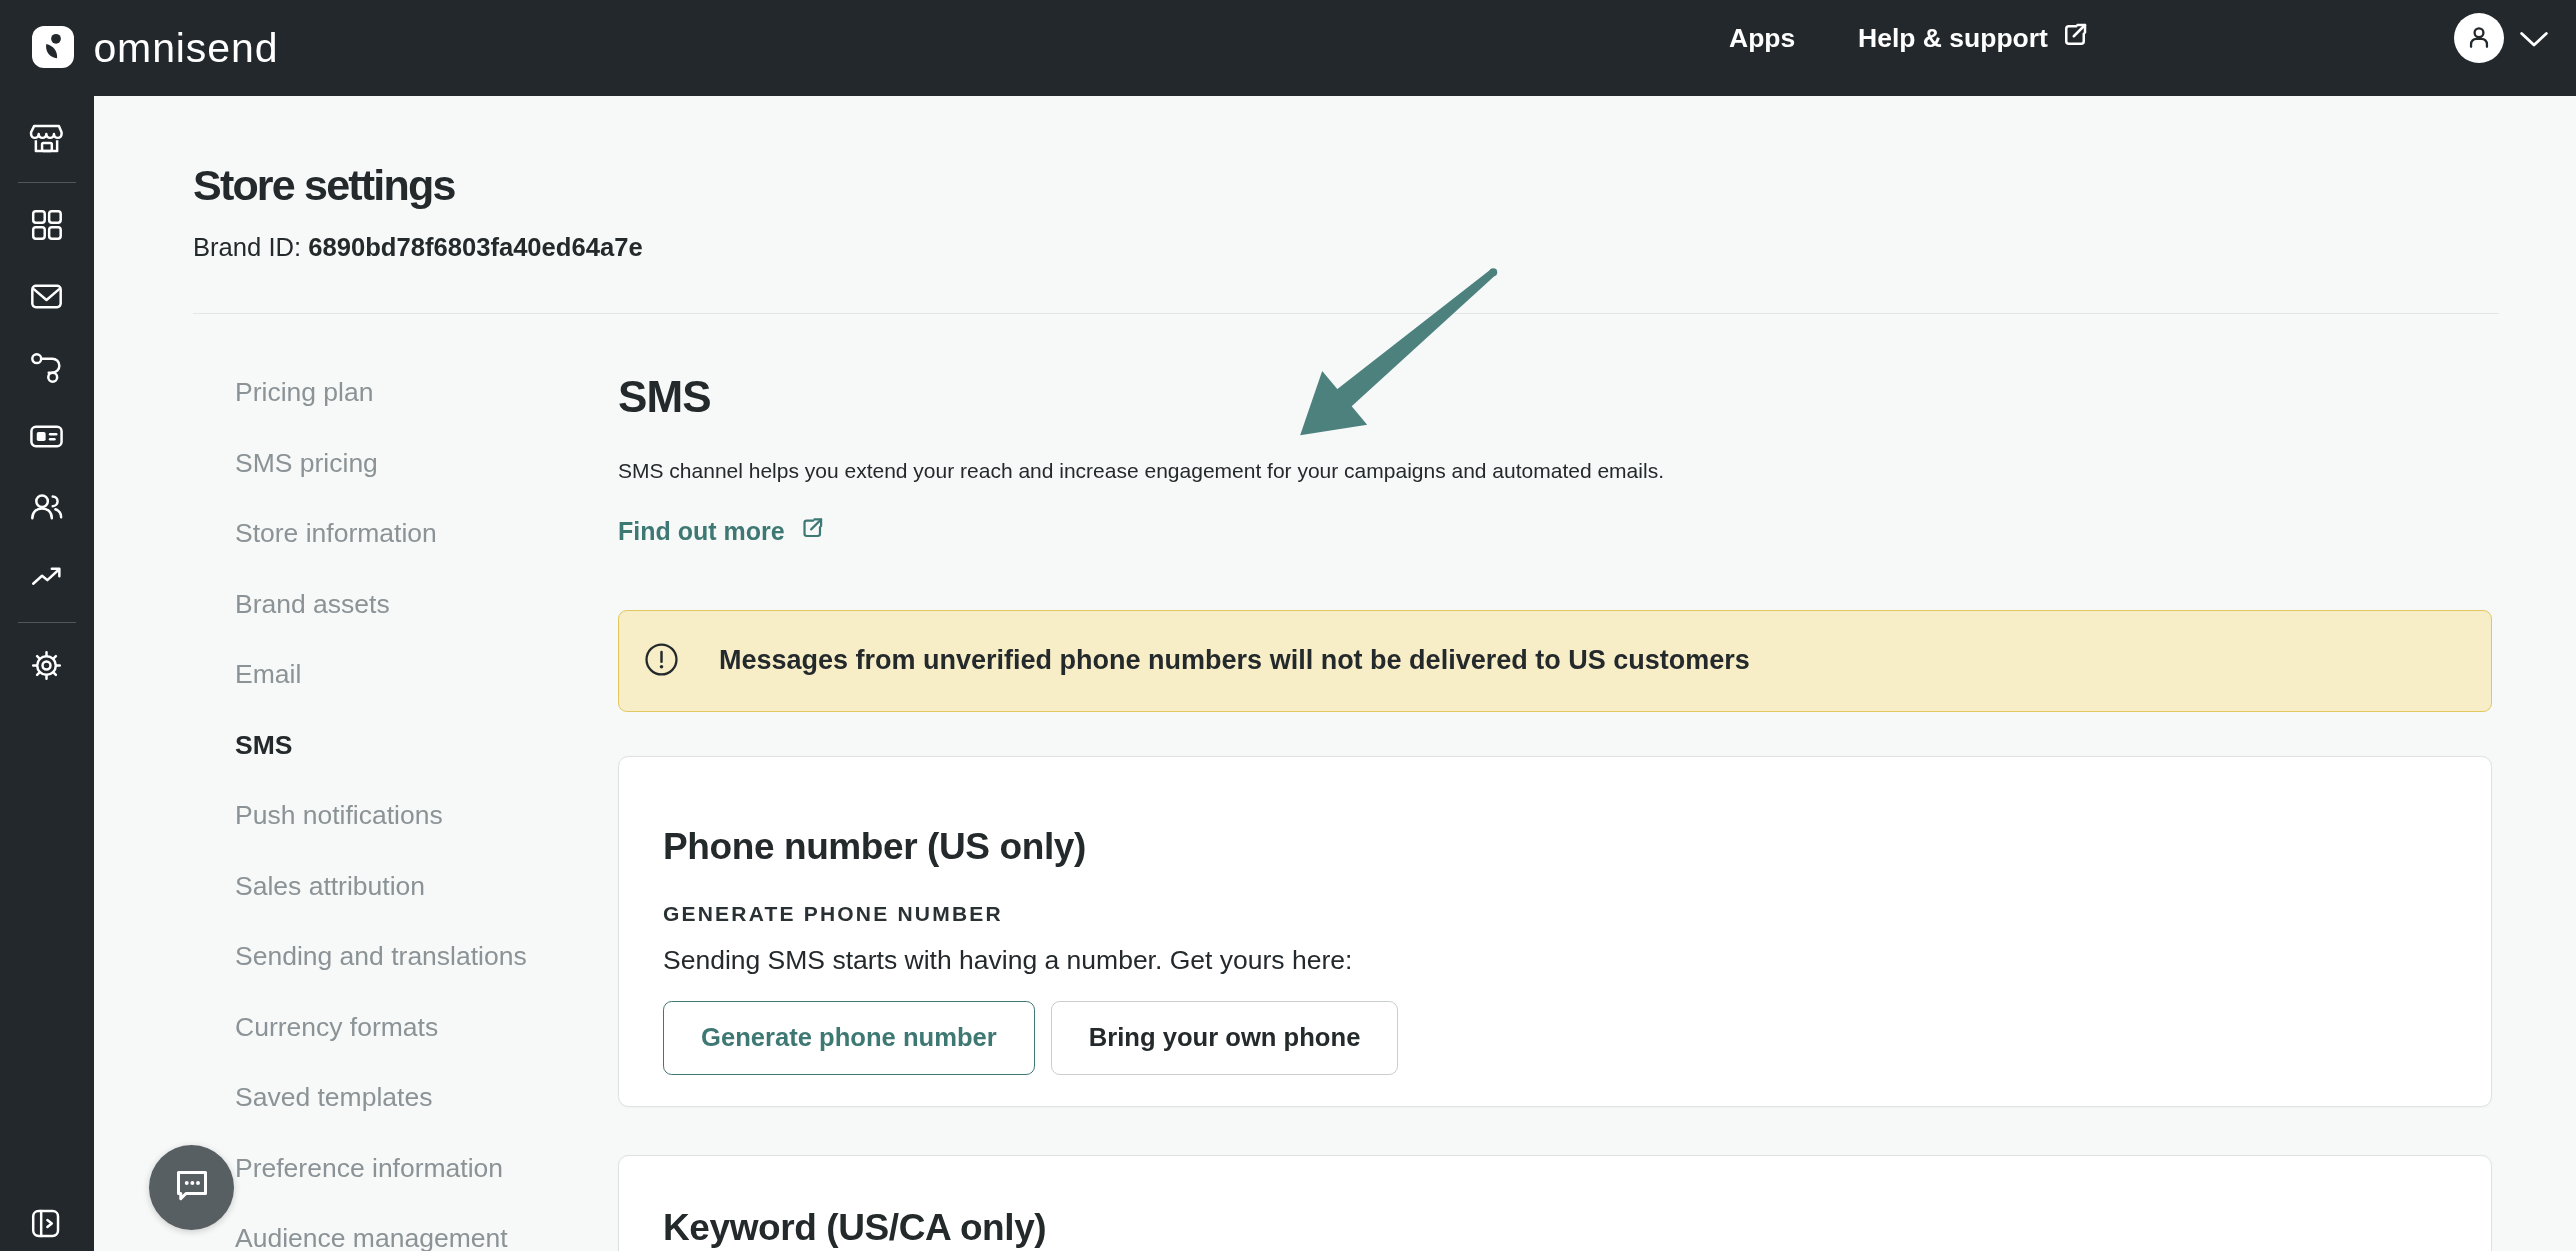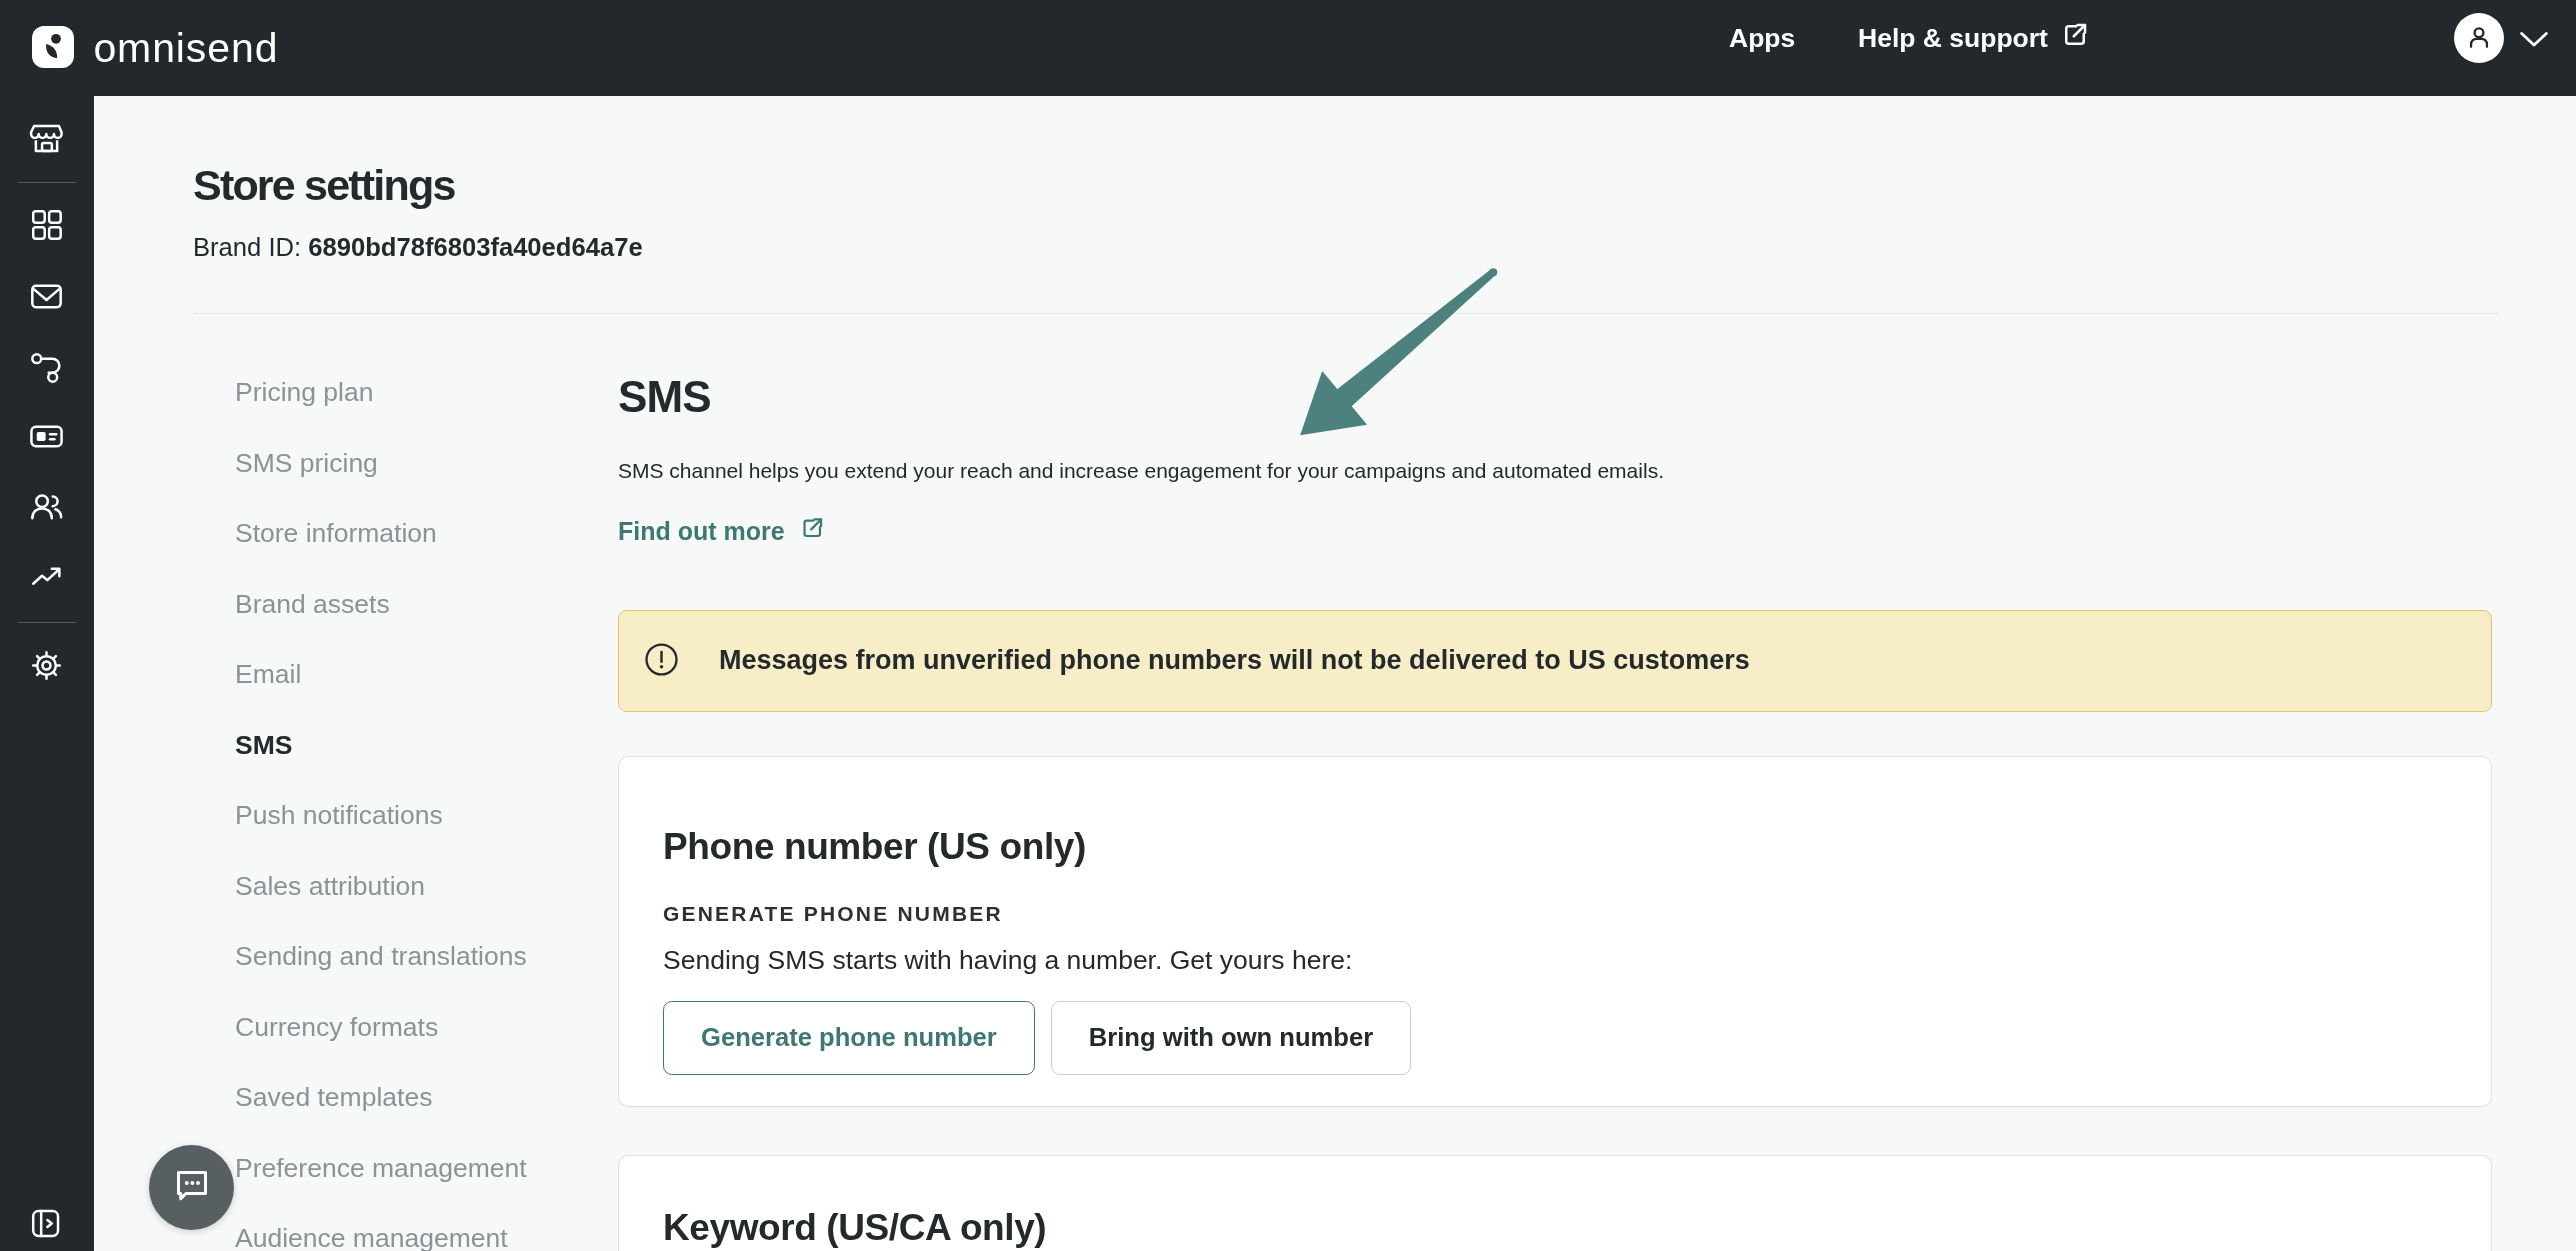--- a/index.html
+++ b/index.html
@@ -233,21 +233,21 @@
         <div class="nav-item">SMS pricing</div>
         <div class="nav-item">Store information</div>
         <div class="nav-item">Brand assets</div>
         <div class="nav-item">Email</div>
         <div class="nav-item active">SMS</div>
         <div class="nav-item">Push notifications</div>
         <div class="nav-item">Sales attribution</div>
         <div class="nav-item">Sending and translations</div>
         <div class="nav-item">Currency formats</div>
         <div class="nav-item">Saved templates</div>
-        <div class="nav-item">Preference management</div>
+        <div class="nav-item">Preference information</div>
         <div class="nav-item">Audience management</div>
       </div>
 
       <div class="main-col">
         <h2 class="sms-title">SMS</h2>
         <div class="sms-desc">SMS channel helps you extend your reach and increase engagement for your campaigns and automated emails.</div>
         <a class="find-link">
           <span>Find out more</span>
           <span>
             <svg width="26.5" height="26.5" viewBox="0 0 24 24" fill="none" stroke="#3e7873" stroke-width="2" stroke-linecap="round" stroke-linejoin="round">
@@ -268,21 +268,21 @@
           </span>
           <span class="banner-text">Messages from unverified phone numbers will not be delivered to US customers</span>
         </div>
 
         <div class="card phone-card">
           <div class="card-title">Phone number (US only)</div>
           <div class="card-subheading">GENERATE PHONE NUMBER</div>
           <div class="card-body-text">Sending SMS starts with having a number. Get yours here:</div>
           <div class="btn-row">
             <button class="btn btn-teal">Generate phone number</button>
-            <button class="btn btn-plain">Bring with own number</button>
+            <button class="btn btn-plain">Bring your own phone</button>
           </div>
         </div>
 
         <svg class="annotation-arrow" width="265" height="194" viewBox="0 0 300 220">
           <circle cx="262" cy="15" r="4.5" fill="#4c817e"></circle>
           <polygon points="259,12 265,18 98,170 82,150" fill="#4c817e"></polygon>
           <polygon points="43,200 119,188 68,127" fill="#4c817e"></polygon>
         </svg>
 
         <div class="card keyword-card">

